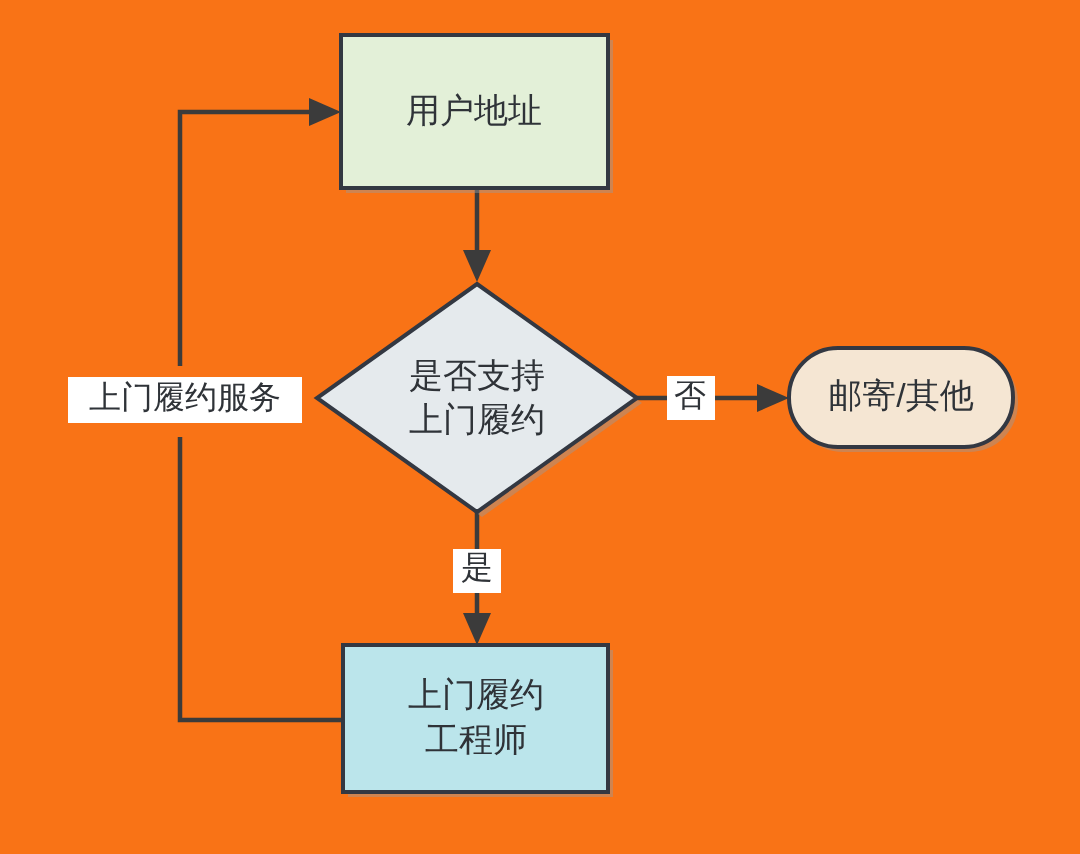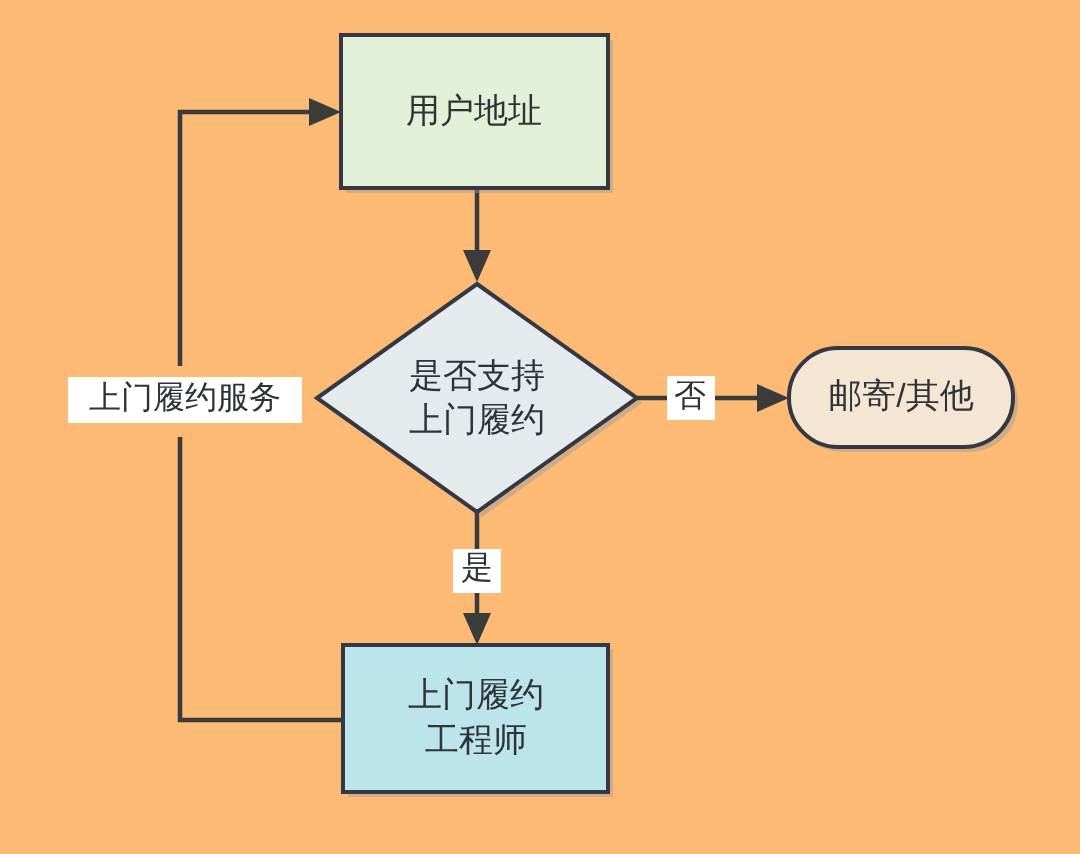--- a/index.html
+++ b/index.html
@@ -10,21 +10,21 @@
   body {
     width: 1080px;
     height: 854px;
     font-family: "Liberation Sans", "DejaVu Sans", sans-serif;
     overflow: hidden;
   }
   #diagram-root {
     position: relative;
     width: 1080px;
     height: 854px;
-    background: #fdba74;
+    background: #f97316;
   }
   #flow-svg {
     position: absolute;
     top: 0;
     left: 0;
     width: 1080px;
     height: 854px;
   }
   .node-shadow {
     fill: #9a9a9a;

